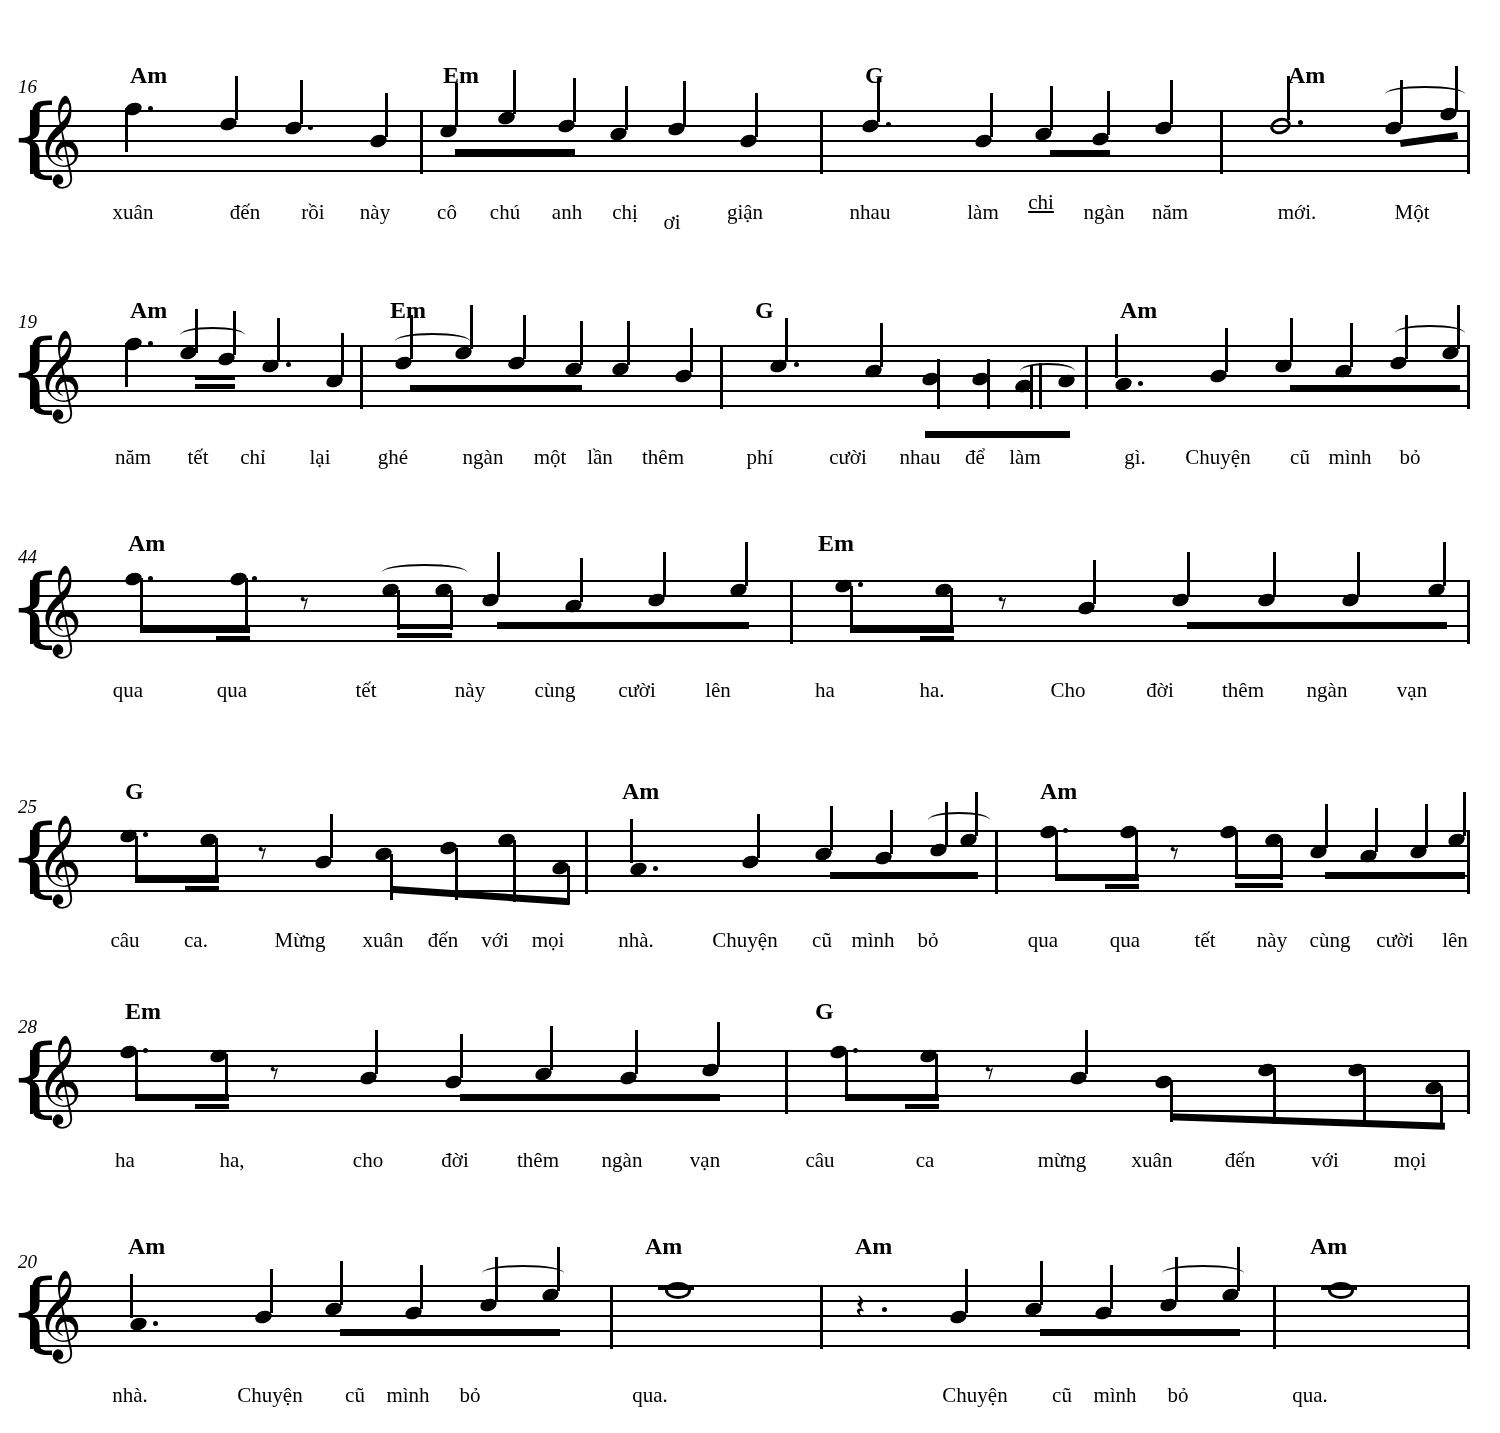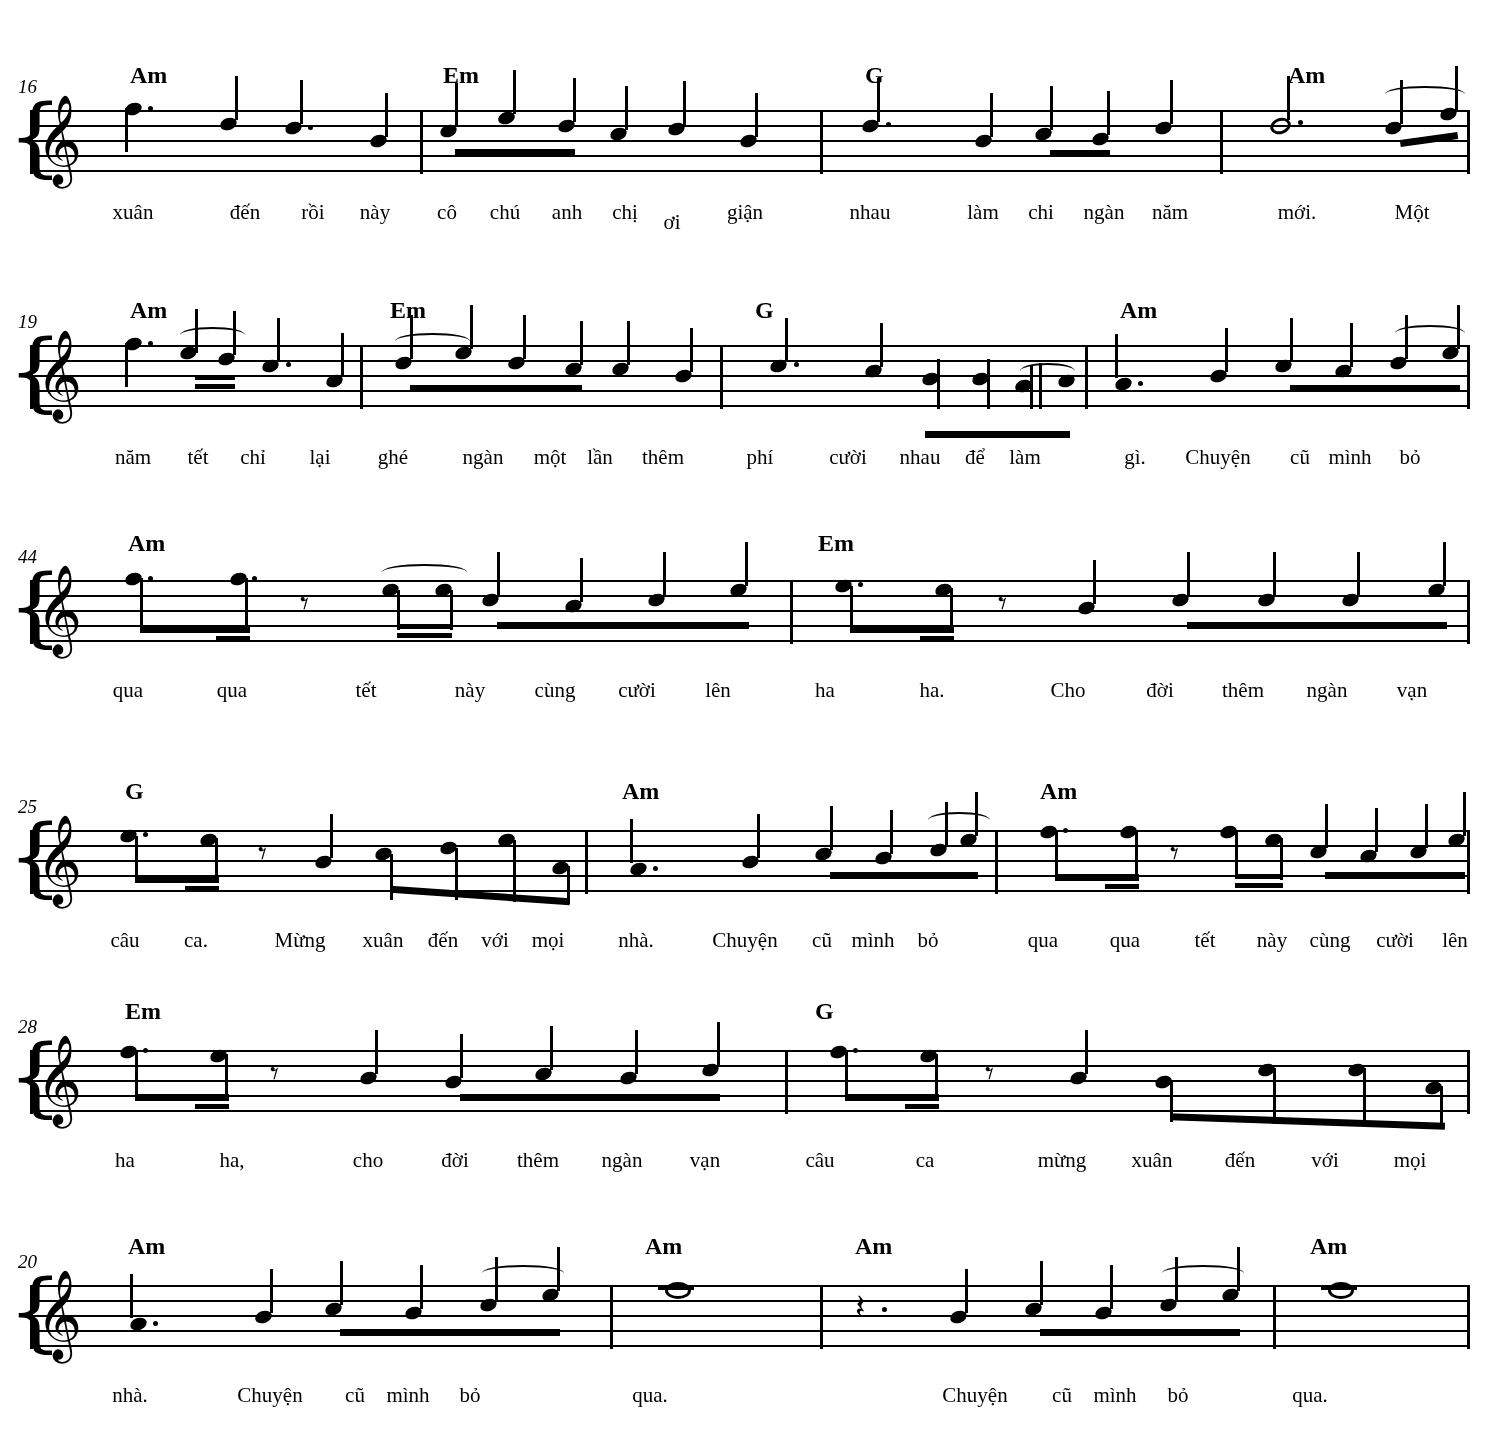--- a/index.html
+++ b/index.html
@@ -141,21 +141,21 @@
     <div class="lyric" style="left:313px;top:110px;">rồi</div>
     <div class="lyric" style="left:375px;top:110px;">này</div>
     <div class="lyric" style="left:447px;top:110px;">cô</div>
     <div class="lyric" style="left:505px;top:110px;">chú</div>
     <div class="lyric" style="left:567px;top:110px;">anh</div>
     <div class="lyric" style="left:625px;top:110px;">chị</div>
     <div class="lyric" style="left:672px;top:120px;text-align:center;">ơi</div>
     <div class="lyric" style="left:745px;top:110px;">giận</div>
     <div class="lyric" style="left:870px;top:110px;">nhau</div>
     <div class="lyric" style="left:983px;top:110px;">làm</div>
-    <div class="lyric" style="left:1041px;top:110px;">chi</div>
+    <div class="lyric" style="left:1041px;top:100px;text-decoration:underline;">chi</div>
     <div class="lyric" style="left:1104px;top:110px;">ngàn</div>
     <div class="lyric" style="left:1170px;top:110px;">năm</div>
     <div class="lyric" style="left:1297px;top:110px;">mới.</div>
     <div class="lyric" style="left:1412px;top:110px;">Một</div>
   </div>
 
   <div class="system" style="position:absolute;left:0;top:325px;">
     <div class="measure-number">19</div>
     <div class="staff" style="top:20px;">
       <div class="line"></div>

